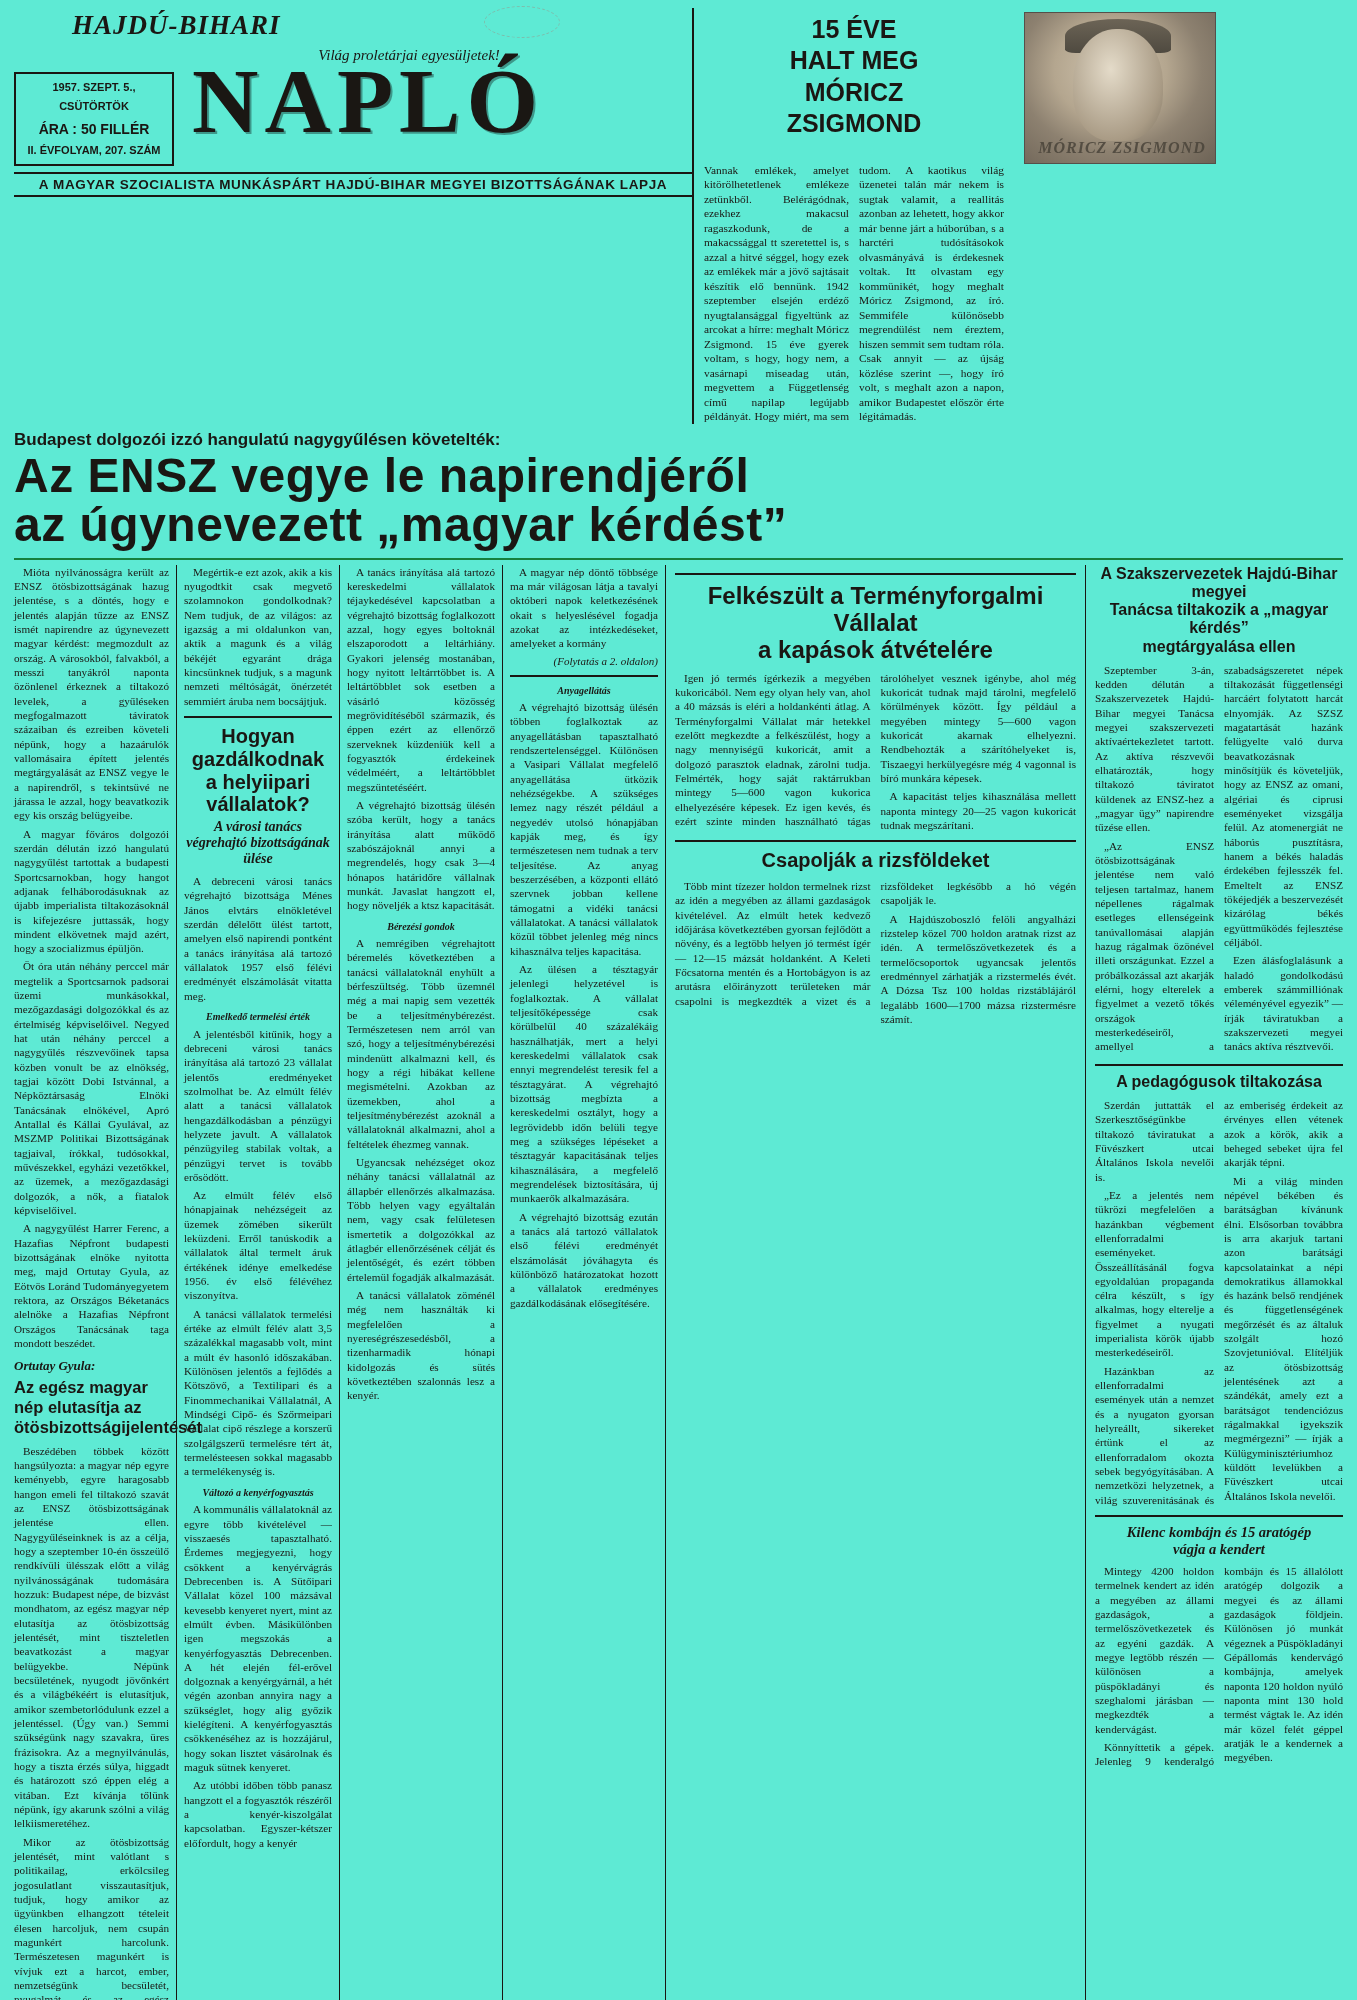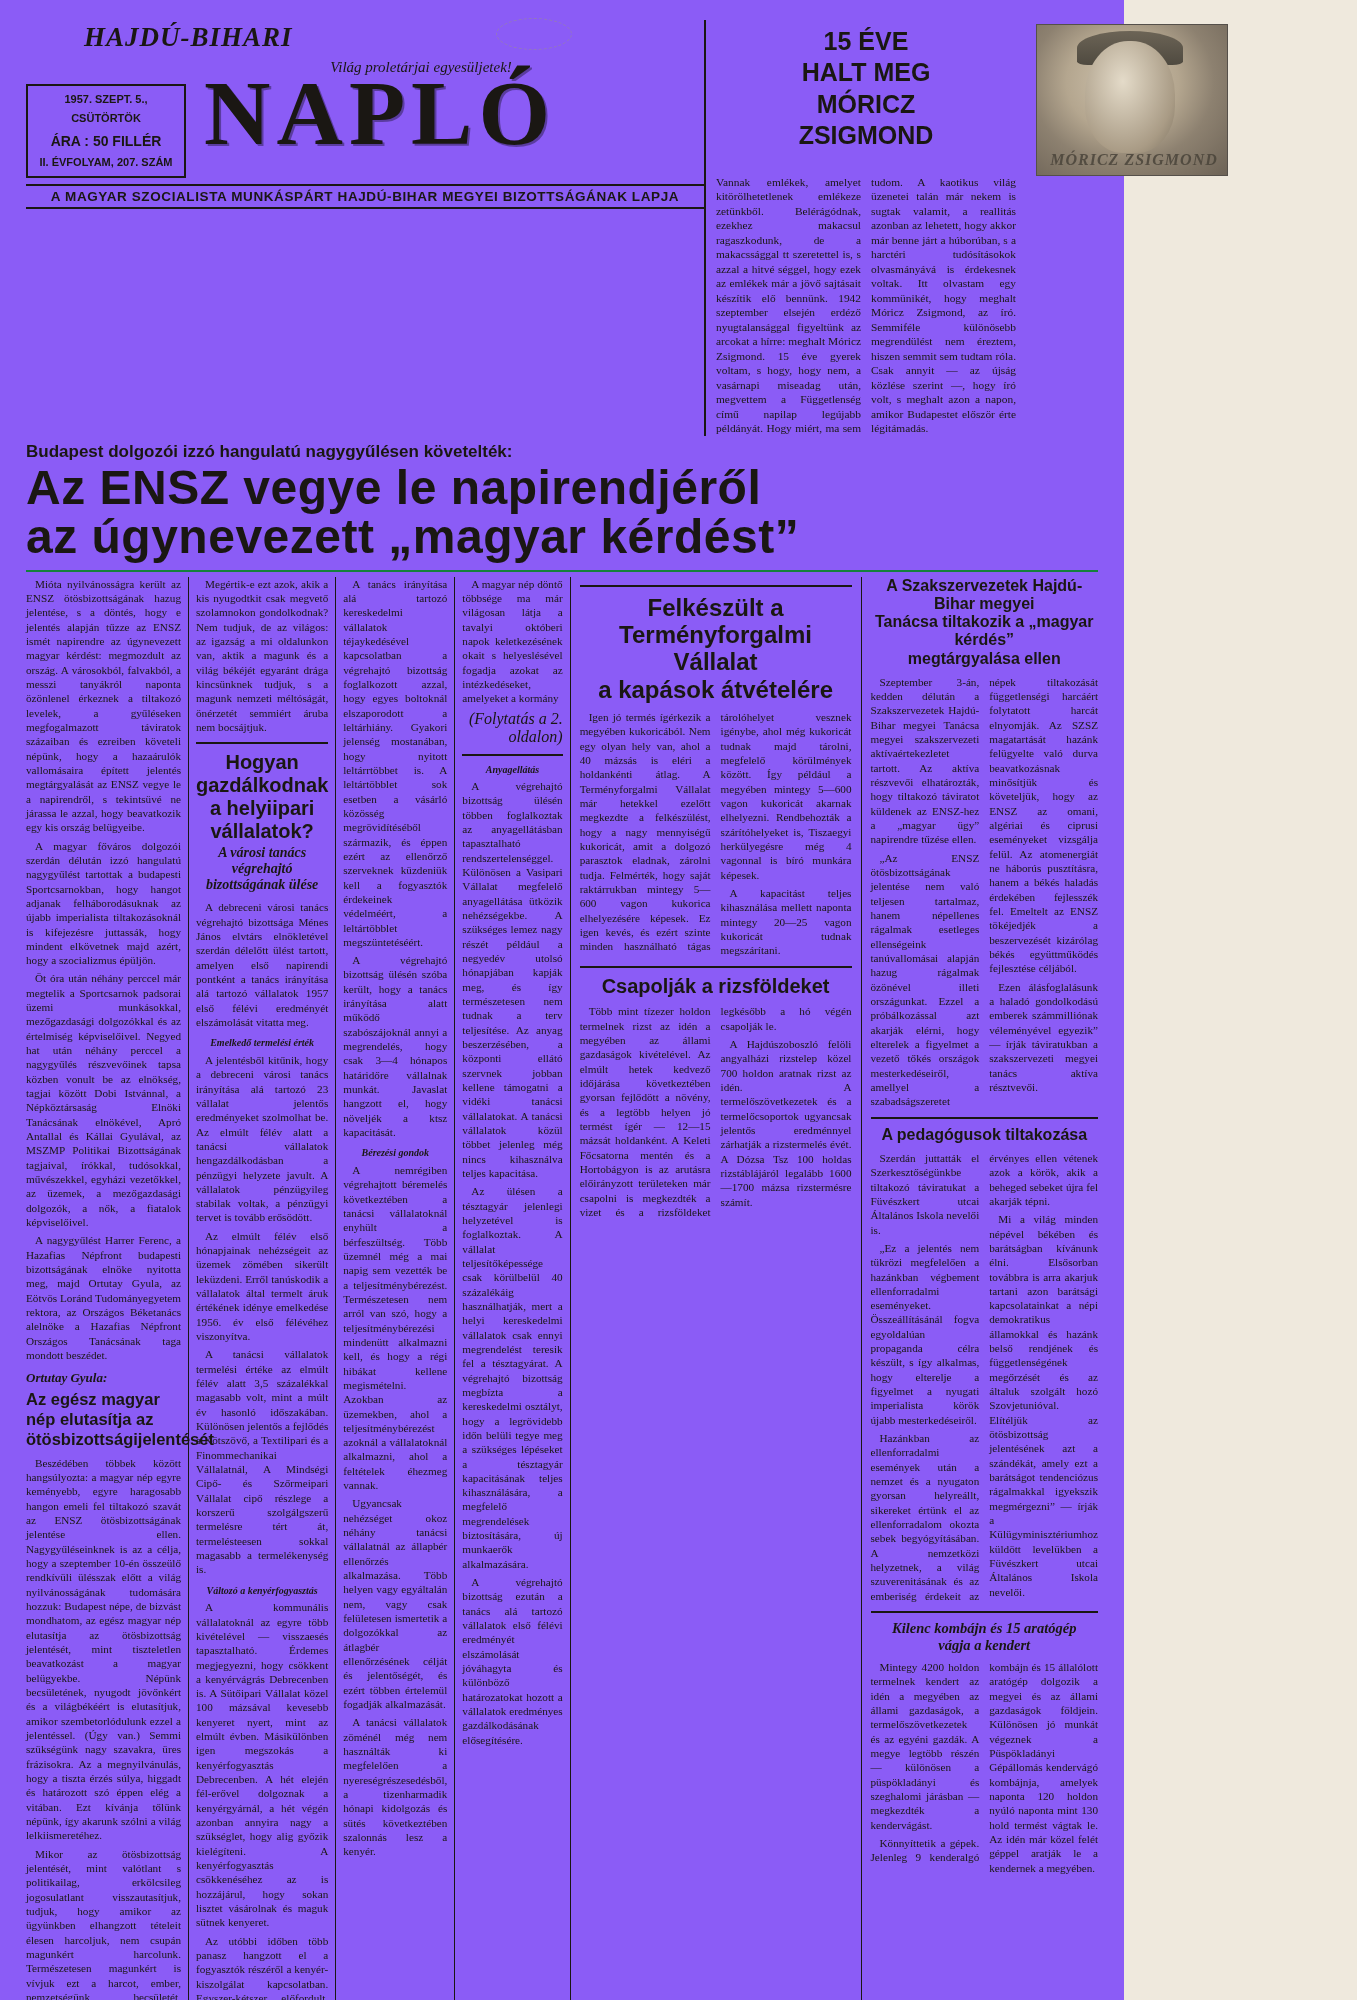--- a/index.html
+++ b/index.html
@@ -5,24 +5,24 @@
   html, body { margin:0; padding:0; }
   body {
     width:1357px; height:2000px;
     background:#efe9dd;
     font-family:"Liberation Serif", serif;
     color:#1a1713;
     overflow:hidden;
   }
   .page {
     position:relative;
-    width:1124px; height:2000px;
-    padding:12px;
-    box-sizing:border-box;
-    background:#8b5cf6;
+    width:1357px; height:2000px;
+    padding:0;
+    box-sizing:border-box;
+    background:#5eead4;
   }
   
   .masthead {
     position:relative;
     padding:8px 14px 0 14px;
     box-sizing:border-box;
   }
   .mh-top { display:flex; align-items:flex-start; }
   .mh-left { width:670px; position:relative; }
   .paper-name {
@@ -211,21 +211,21 @@
   .sec-head {
     font-family:"Liberation Serif", serif;
     font-weight:bold; font-style:italic;
     font-size:10px;
     text-align:center;
     margin:8px 0 4px 0;
     line-height:1.15;
   }
   .cont {
     text-align:right;
-    font-size:16px;
+    font-size:11px;
     font-style:italic;
     margin-top:4px;
   }
   .mid-cols2 { column-count:2; column-gap:10px; }
 </style>
 </head>
 <body>
 
 <div class="page">
 

